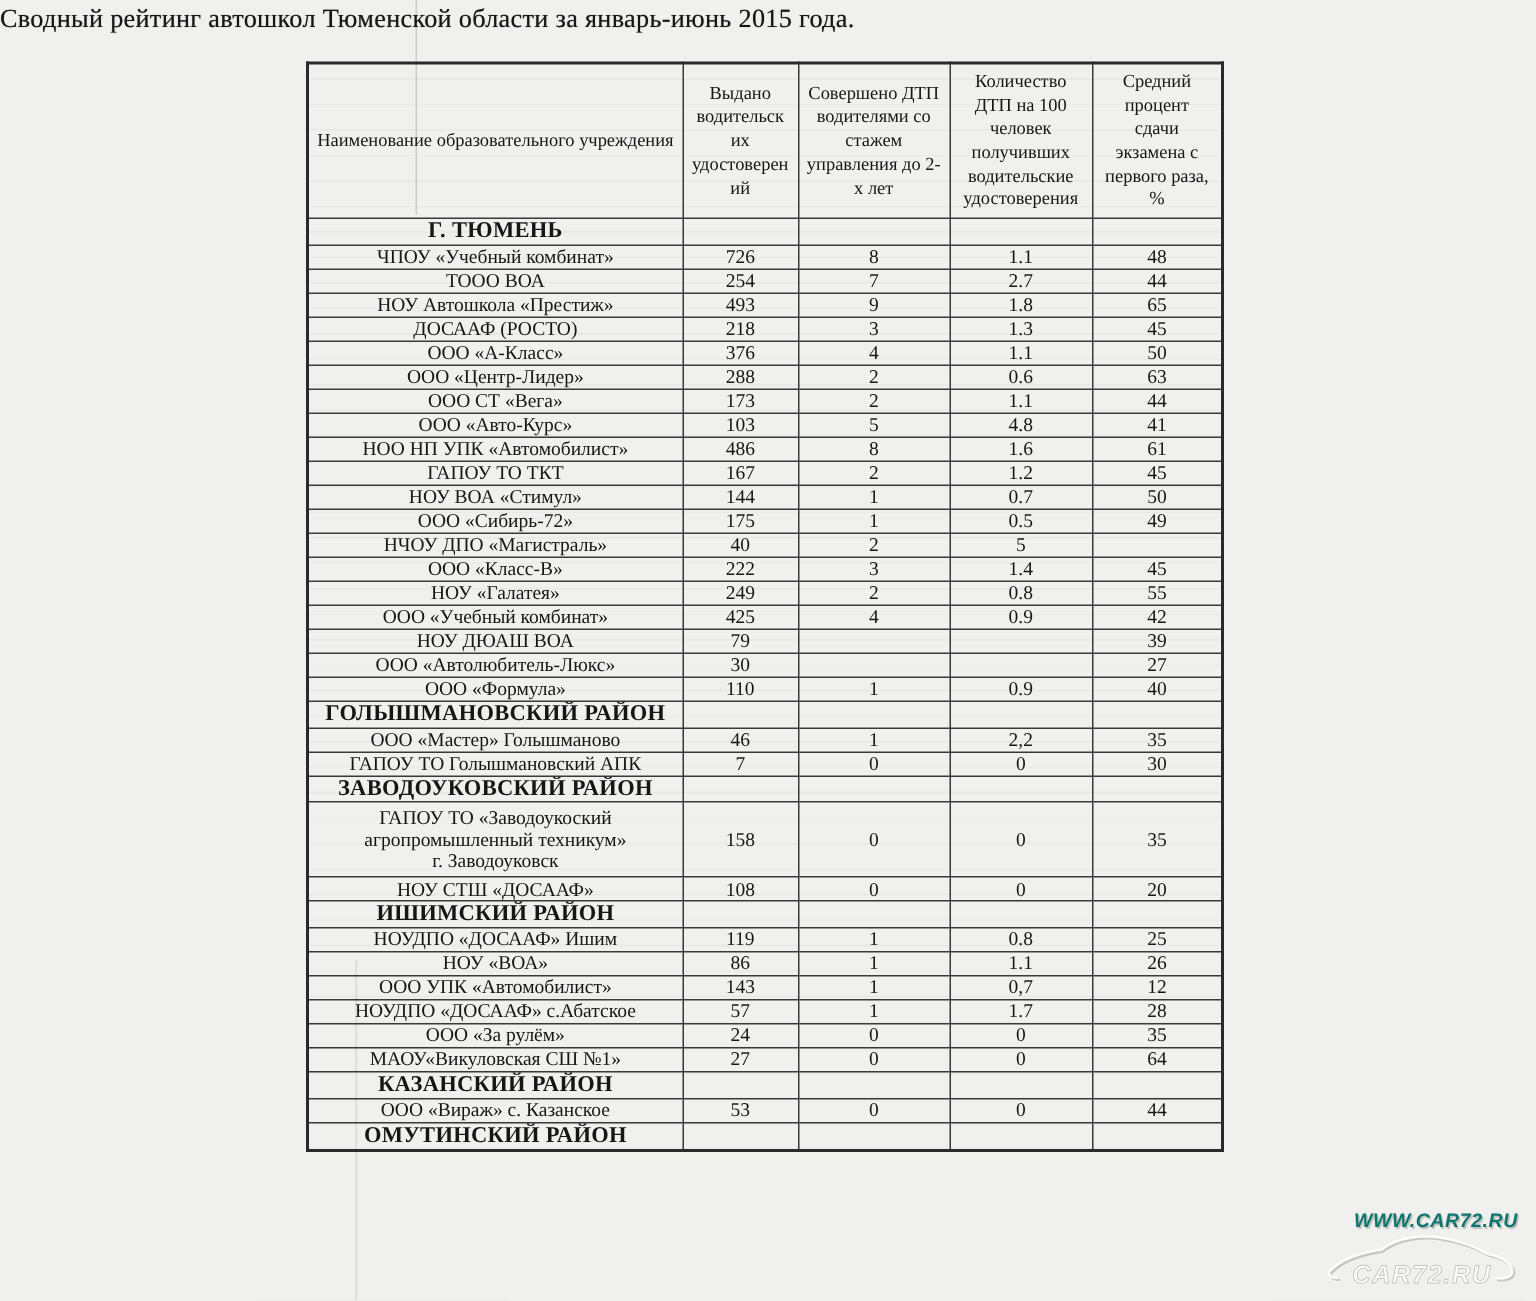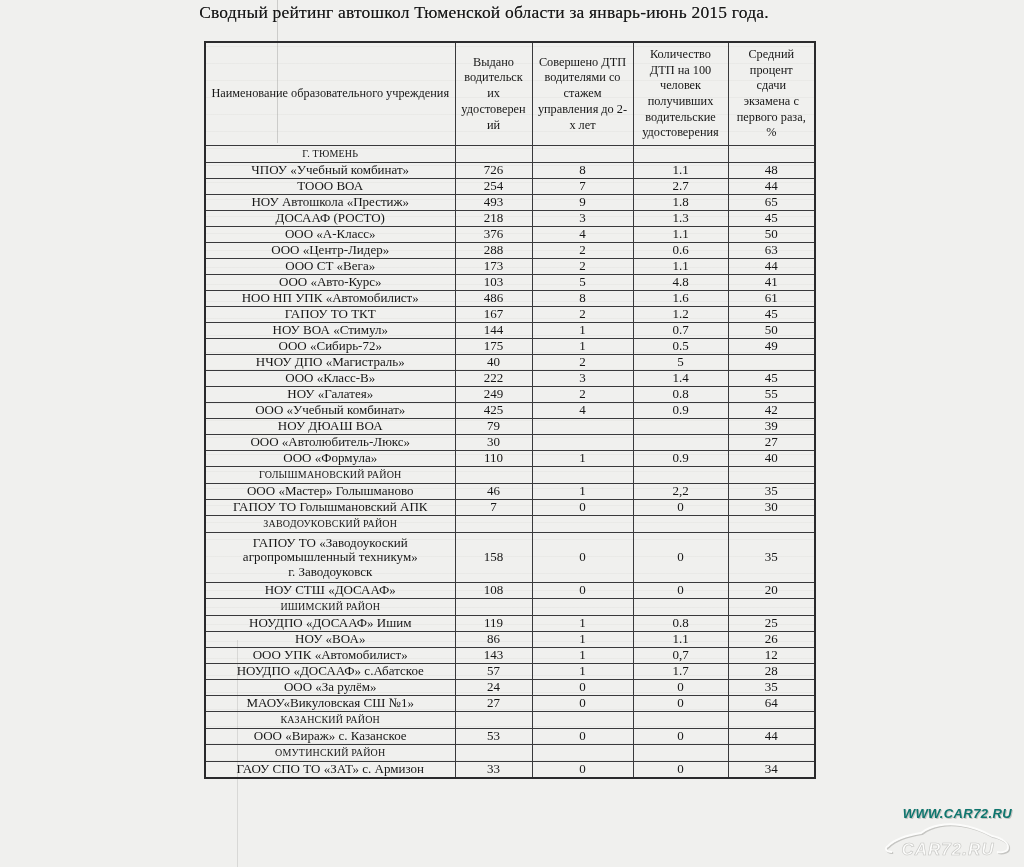--- a/index.html
+++ b/index.html
@@ -12,21 +12,21 @@
     font-family:"Liberation Serif", serif;
     color:#161616;
   }
   
   .scan-line { position:absolute; width:1px; background:rgba(110,110,110,0.28); }
   .scan-line-top { left:277px; top:0; height:143px; }
   .scan-line-bottom { left:237px; top:640px; height:227px; background:rgba(120,120,120,0.20); }
 
   .title {
     position:absolute; top:2px; left:0; width:968px;
-    margin:0; text-align:center;
+    margin:0; 
     font-size:17.5px; font-weight:400; letter-spacing:0.2px;
     text-shadow:0 0 0.6px rgba(0,0,0,0.55);
   }
 
   table.doc-table {
     position:absolute; left:204px; top:41px;
     width:610px;
     border-collapse:collapse; table-layout:fixed;
     background-image:repeating-linear-gradient(0deg, rgba(170,170,166,0.10) 0 1px, transparent 1px 17px);
   }
@@ -42,21 +42,21 @@
   }
   tbody td {
     height:15px;
     font-size:13px; line-height:1.12;
     text-align:center; vertical-align:middle;
     padding:0 2px;
     white-space:pre-line;
     overflow:hidden;
   }
   tr.section td {
-    font-weight:normal; font-size:10px; height:16px; letter-spacing:0.2px;
+    font-weight:bold; font-size:15px; height:16px; letter-spacing:0.2px;
   }
   tr.tall td { height:49px;text-align:center; }
 
   .watermark { position:absolute; right:6px; top:806px; width:150px; text-align:right; }
   .wm-url {
     font-family:"Liberation Sans", sans-serif;
     font-weight:bold; font-style:italic;
     font-size:13px; letter-spacing:0.4px;
     color:#0f766e;
     text-shadow:1px 1px 0 #c4c4c1, 0 0 1px #d6d6d3;
@@ -356,27 +356,20 @@
           <td>0</td>
           <td>44</td>
         </tr>
         <tr class="section">
           <td>ОМУТИНСКИЙ РАЙОН</td>
           <td></td>
           <td></td>
           <td></td>
           <td></td>
         </tr>
-        <tr>
-          <td>ГАОУ СПО ТО «ЗАТ» с. Армизон</td>
-          <td>33</td>
-          <td>0</td>
-          <td>0</td>
-          <td>34</td>
-        </tr>
       </tbody>
   </table>
 
   <div class="watermark">
     <div class="wm-url">WWW.CAR72.RU</div>
     <svg class="wm-car" width="140" height="40" viewBox="0 0 140 40">
       <g fill="none" stroke="#c6c6c3" stroke-width="1.8" transform="translate(1.2,1.2)">
         <path d="M14 30 C8 30 6 26 10 24 C17 17 30 13 43 11 C53 3 69 1 82 3 C96 5 105 9 114 14 C124 16 131 21 130 26 C130 29 125 31 119 30"></path>
       </g>
       <g fill="none" stroke="#fcfcfb" stroke-width="1.8">

